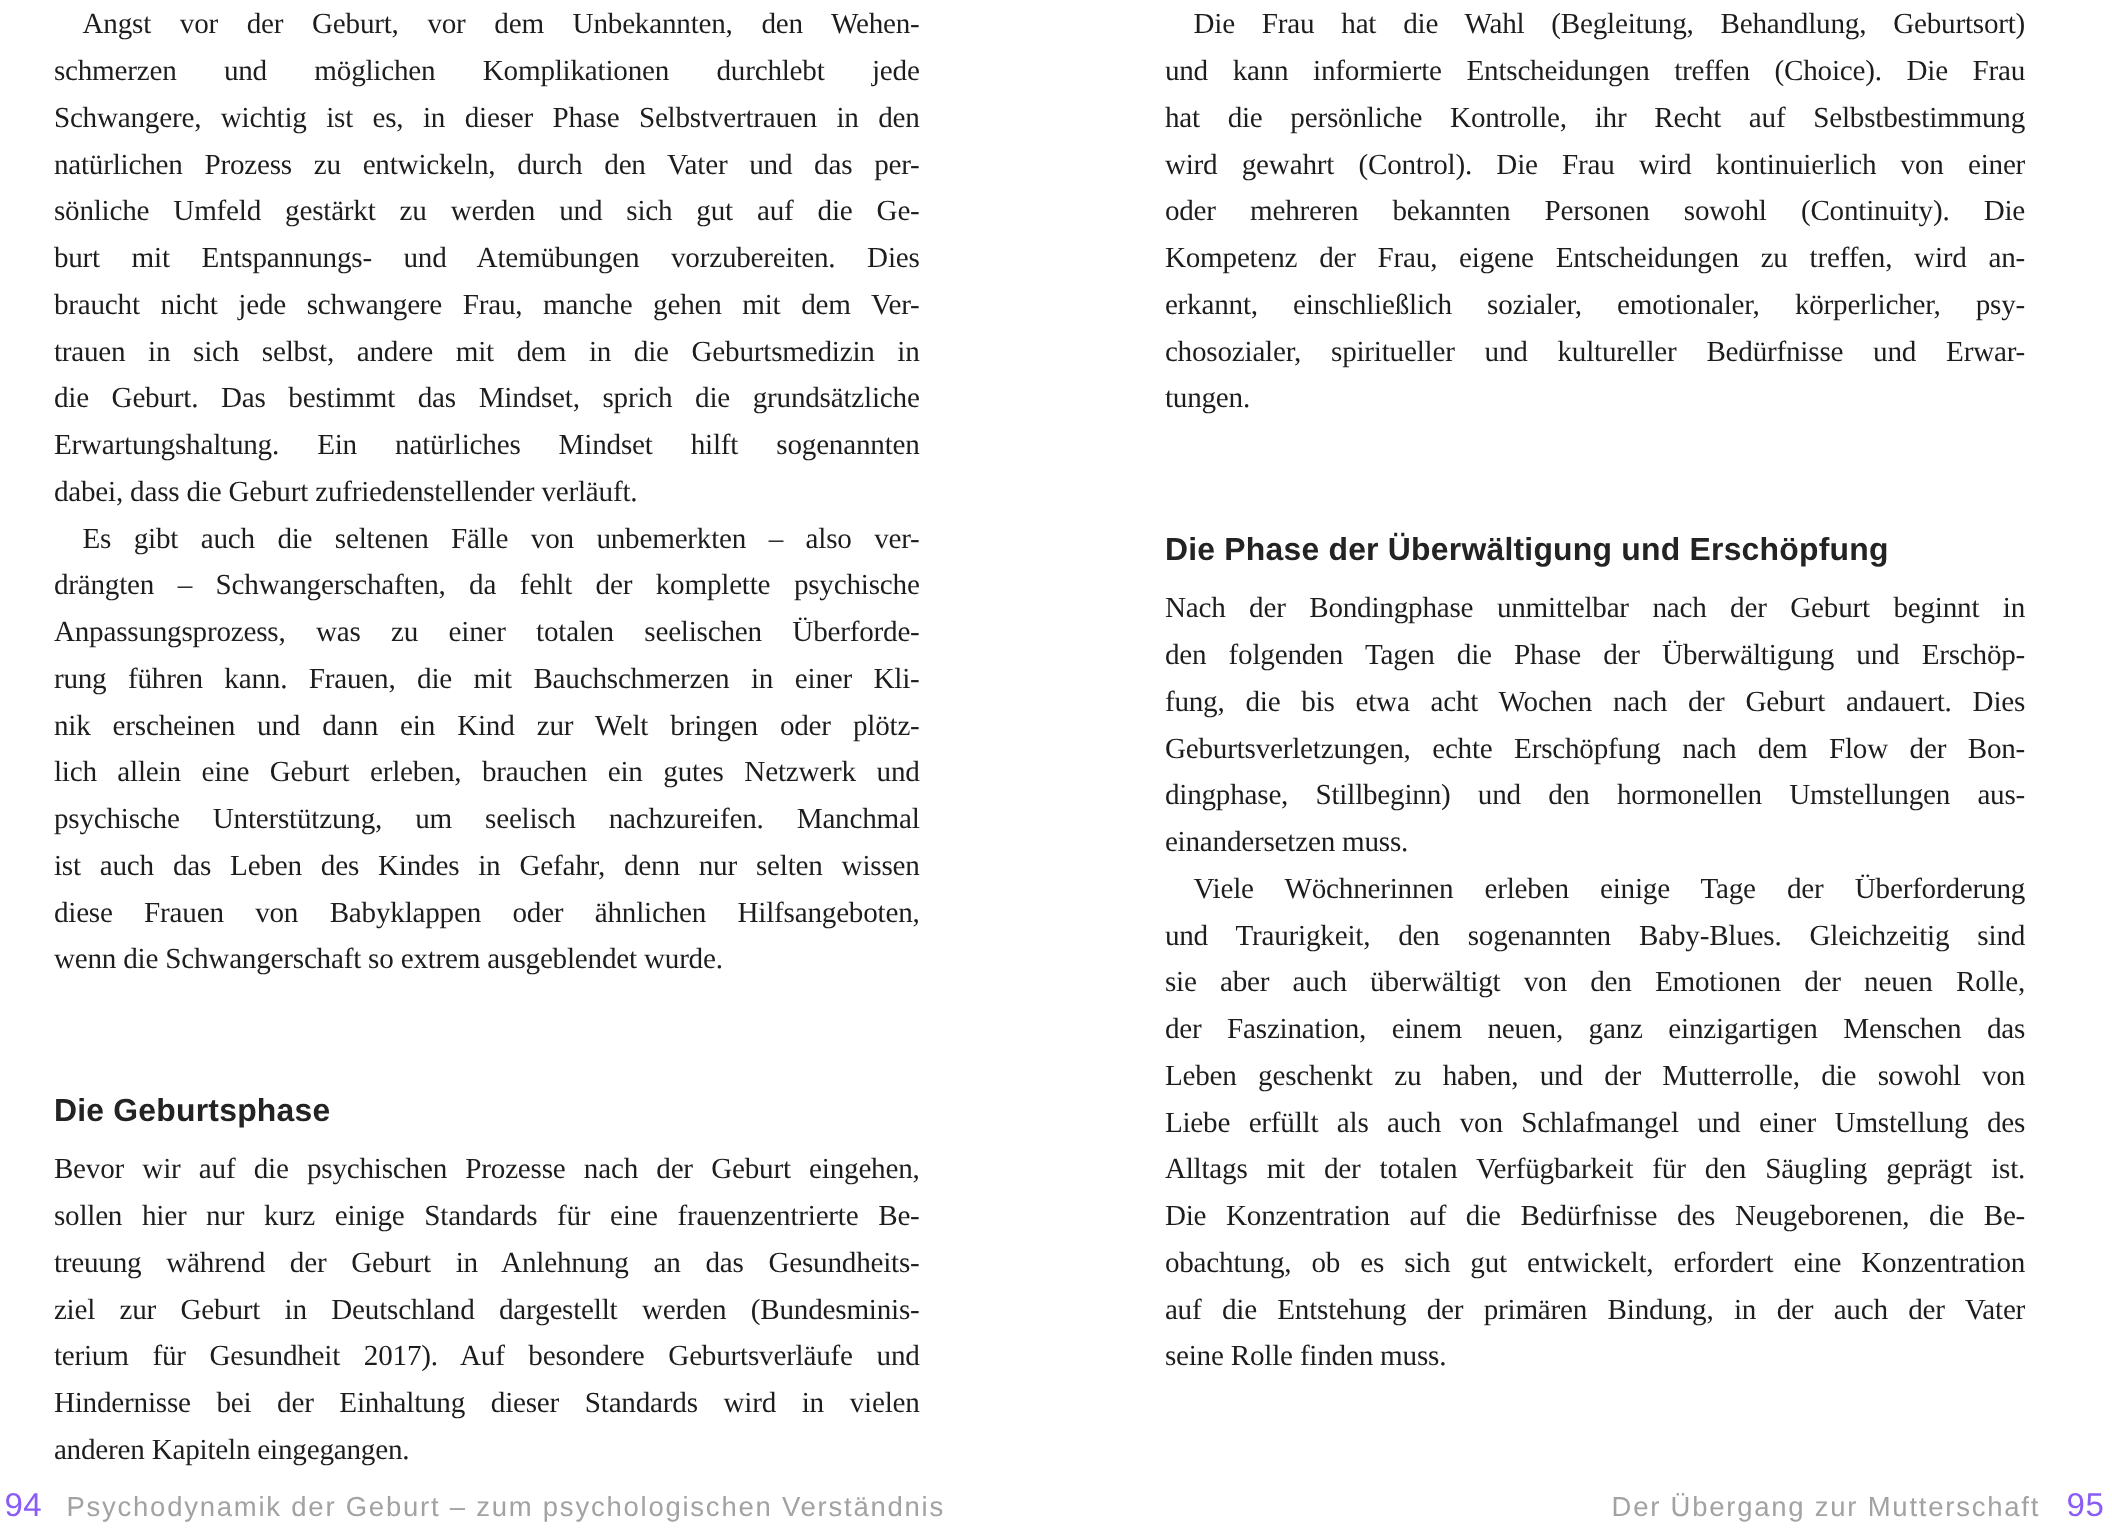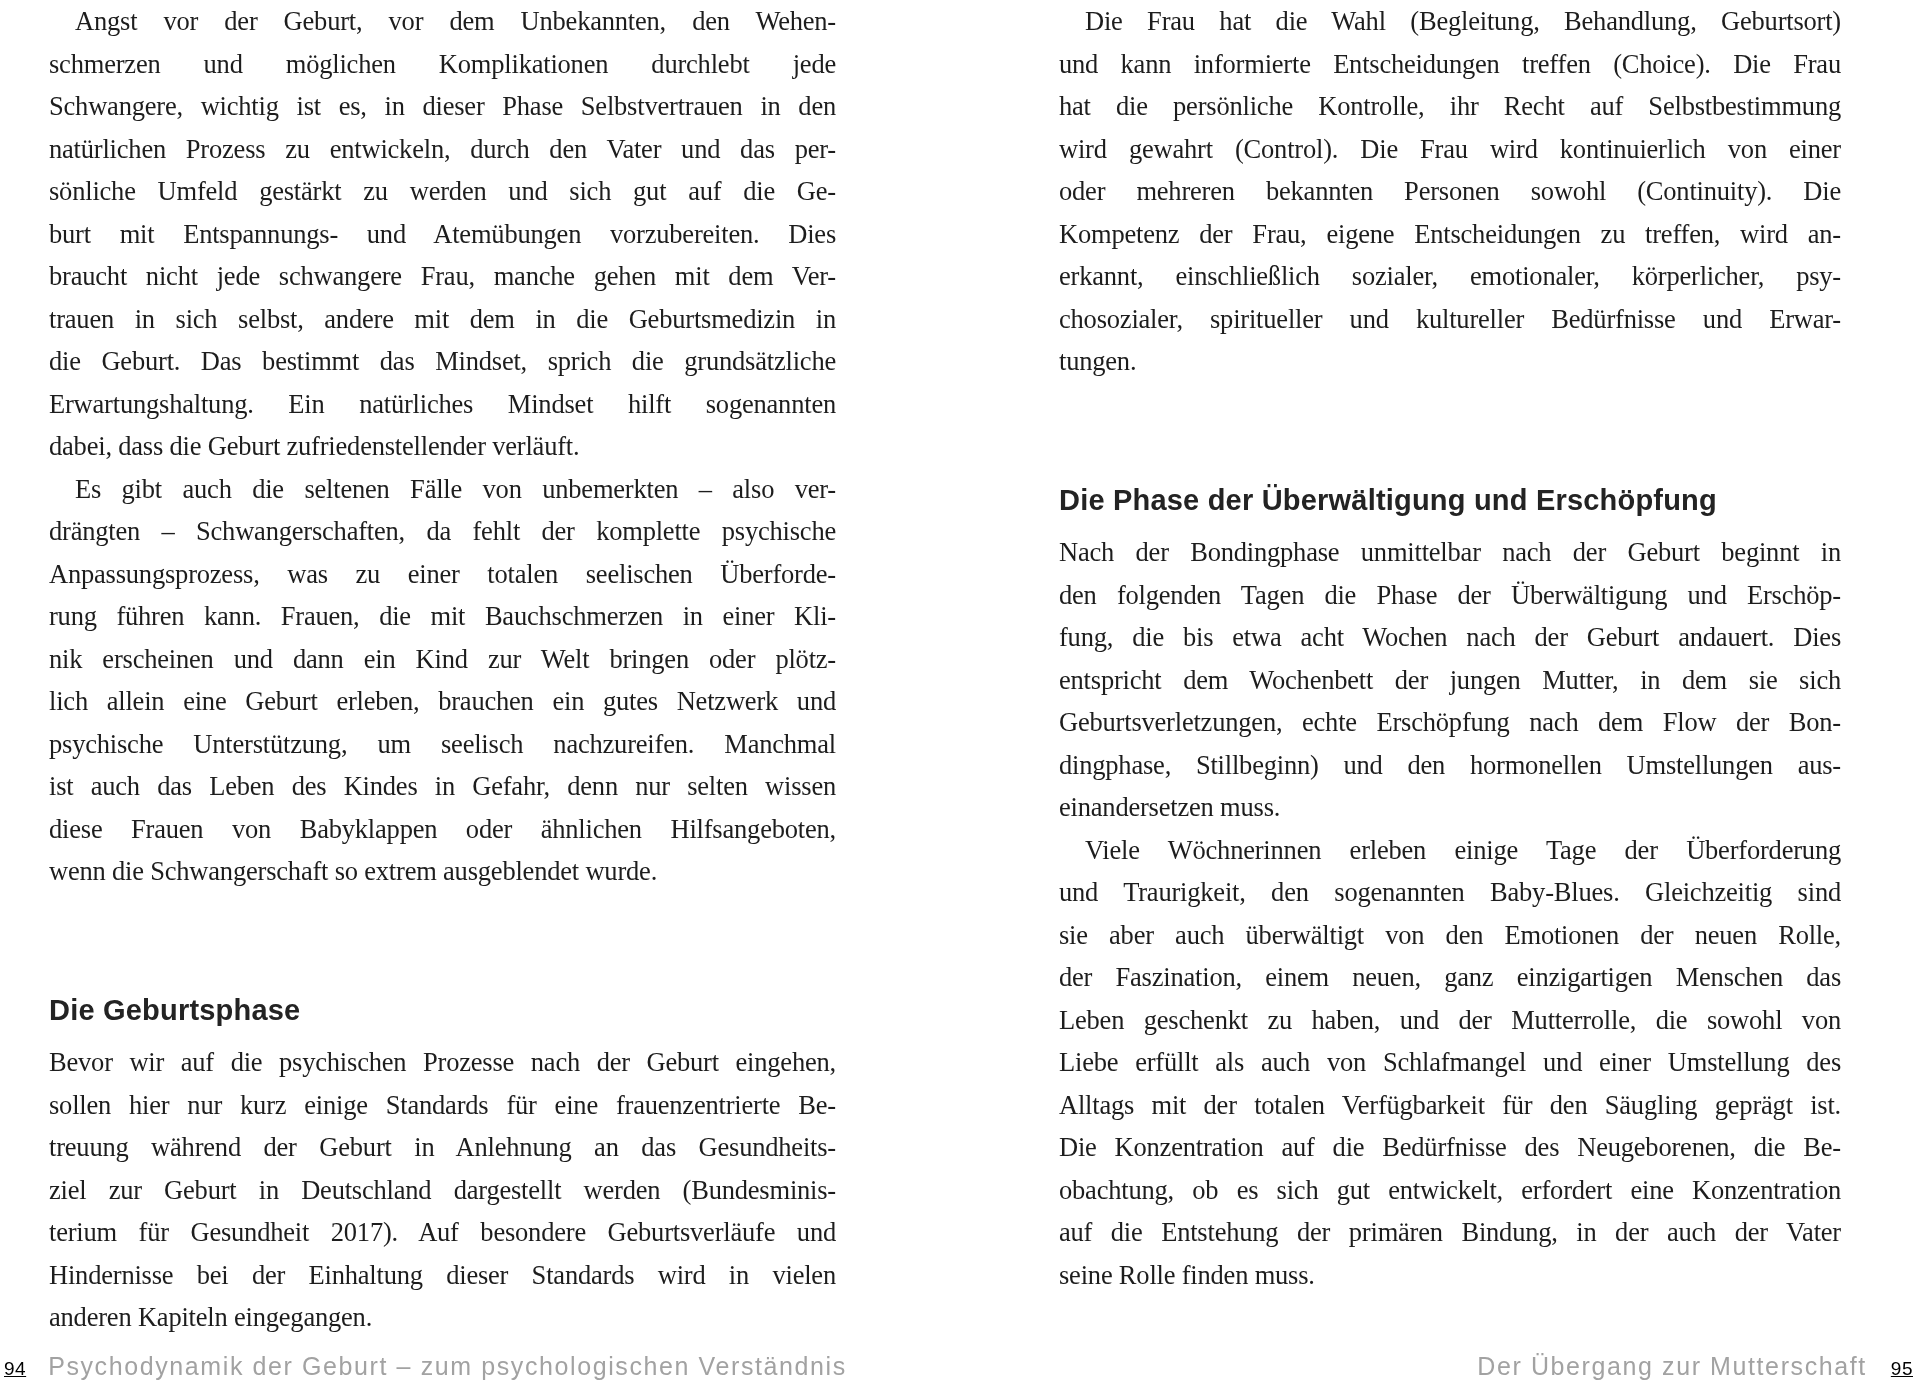--- a/index.html
+++ b/index.html
@@ -27,21 +27,21 @@
     font-family:"Liberation Sans","DejaVu Sans",sans-serif;
     font-weight:700;font-size:29px;color:#232323;letter-spacing:0.2px;
   }
   .page-footer{
     position:absolute;top:1352px;height:34px;
     display:flex;align-items:baseline;
     font-family:"Liberation Sans","DejaVu Sans",sans-serif;
   }
   #footer-left{left:4px;}
   #footer-right{right:7px;}
-  .pgnum{font-size:19px;color:#000000;letter-spacing:0.5px;text-decoration:underline;}
+  .pgnum{font-size:30px;color:#8b5cf6;letter-spacing:0.5px;}
   .ftitle{font-size:25px;color:#a2a2a2;letter-spacing:1.6px;}
   #footer-left .ftitle{margin-left:22px;}
   #footer-right .pgnum{margin-left:24px;}
 </style>
 </head>
 <body>
 
 <div id="left-col" class="text-column">
     <div>
       <div class="line indent">Angst vor der Geburt, vor dem Unbekannten, den Wehen-</div>
@@ -90,21 +90,20 @@
       <div class="line">Kompetenz der Frau, eigene Entscheidungen zu treffen, wird an-</div>
       <div class="line">erkannt, einschließlich sozialer, emotionaler, körperlicher, psy-</div>
       <div class="line">chosozialer, spiritueller und kultureller Bedürfnisse und Erwar-</div>
       <div class="line last">tungen.</div>
     </div>
     <div class="heading">Die Phase der Überwältigung und Erschöpfung</div>
     <div>
       <div class="line">Nach der Bondingphase unmittelbar nach der Geburt beginnt in</div>
       <div class="line">den folgenden Tagen die Phase der Überwältigung und Erschöp-</div>
       <div class="line">fung, die bis etwa acht Wochen nach der Geburt andauert. Dies</div>
-      <div class="line">entspricht dem Wochenbett der jungen Mutter, in dem sie sich</div>
       <div class="line">Geburtsverletzungen, echte Erschöpfung nach dem Flow der Bon-</div>
       <div class="line">dingphase, Stillbeginn) und den hormonellen Umstellungen aus-</div>
       <div class="line last">einandersetzen muss.</div>
     </div>
     <div>
       <div class="line indent">Viele Wöchnerinnen erleben einige Tage der Überforderung</div>
       <div class="line">und Traurigkeit, den sogenannten Baby-Blues. Gleichzeitig sind</div>
       <div class="line">sie aber auch überwältigt von den Emotionen der neuen Rolle,</div>
       <div class="line">der Faszination, einem neuen, ganz einzigartigen Menschen das</div>
       <div class="line">Leben geschenkt zu haben, und der Mutterrolle, die sowohl von</div>

